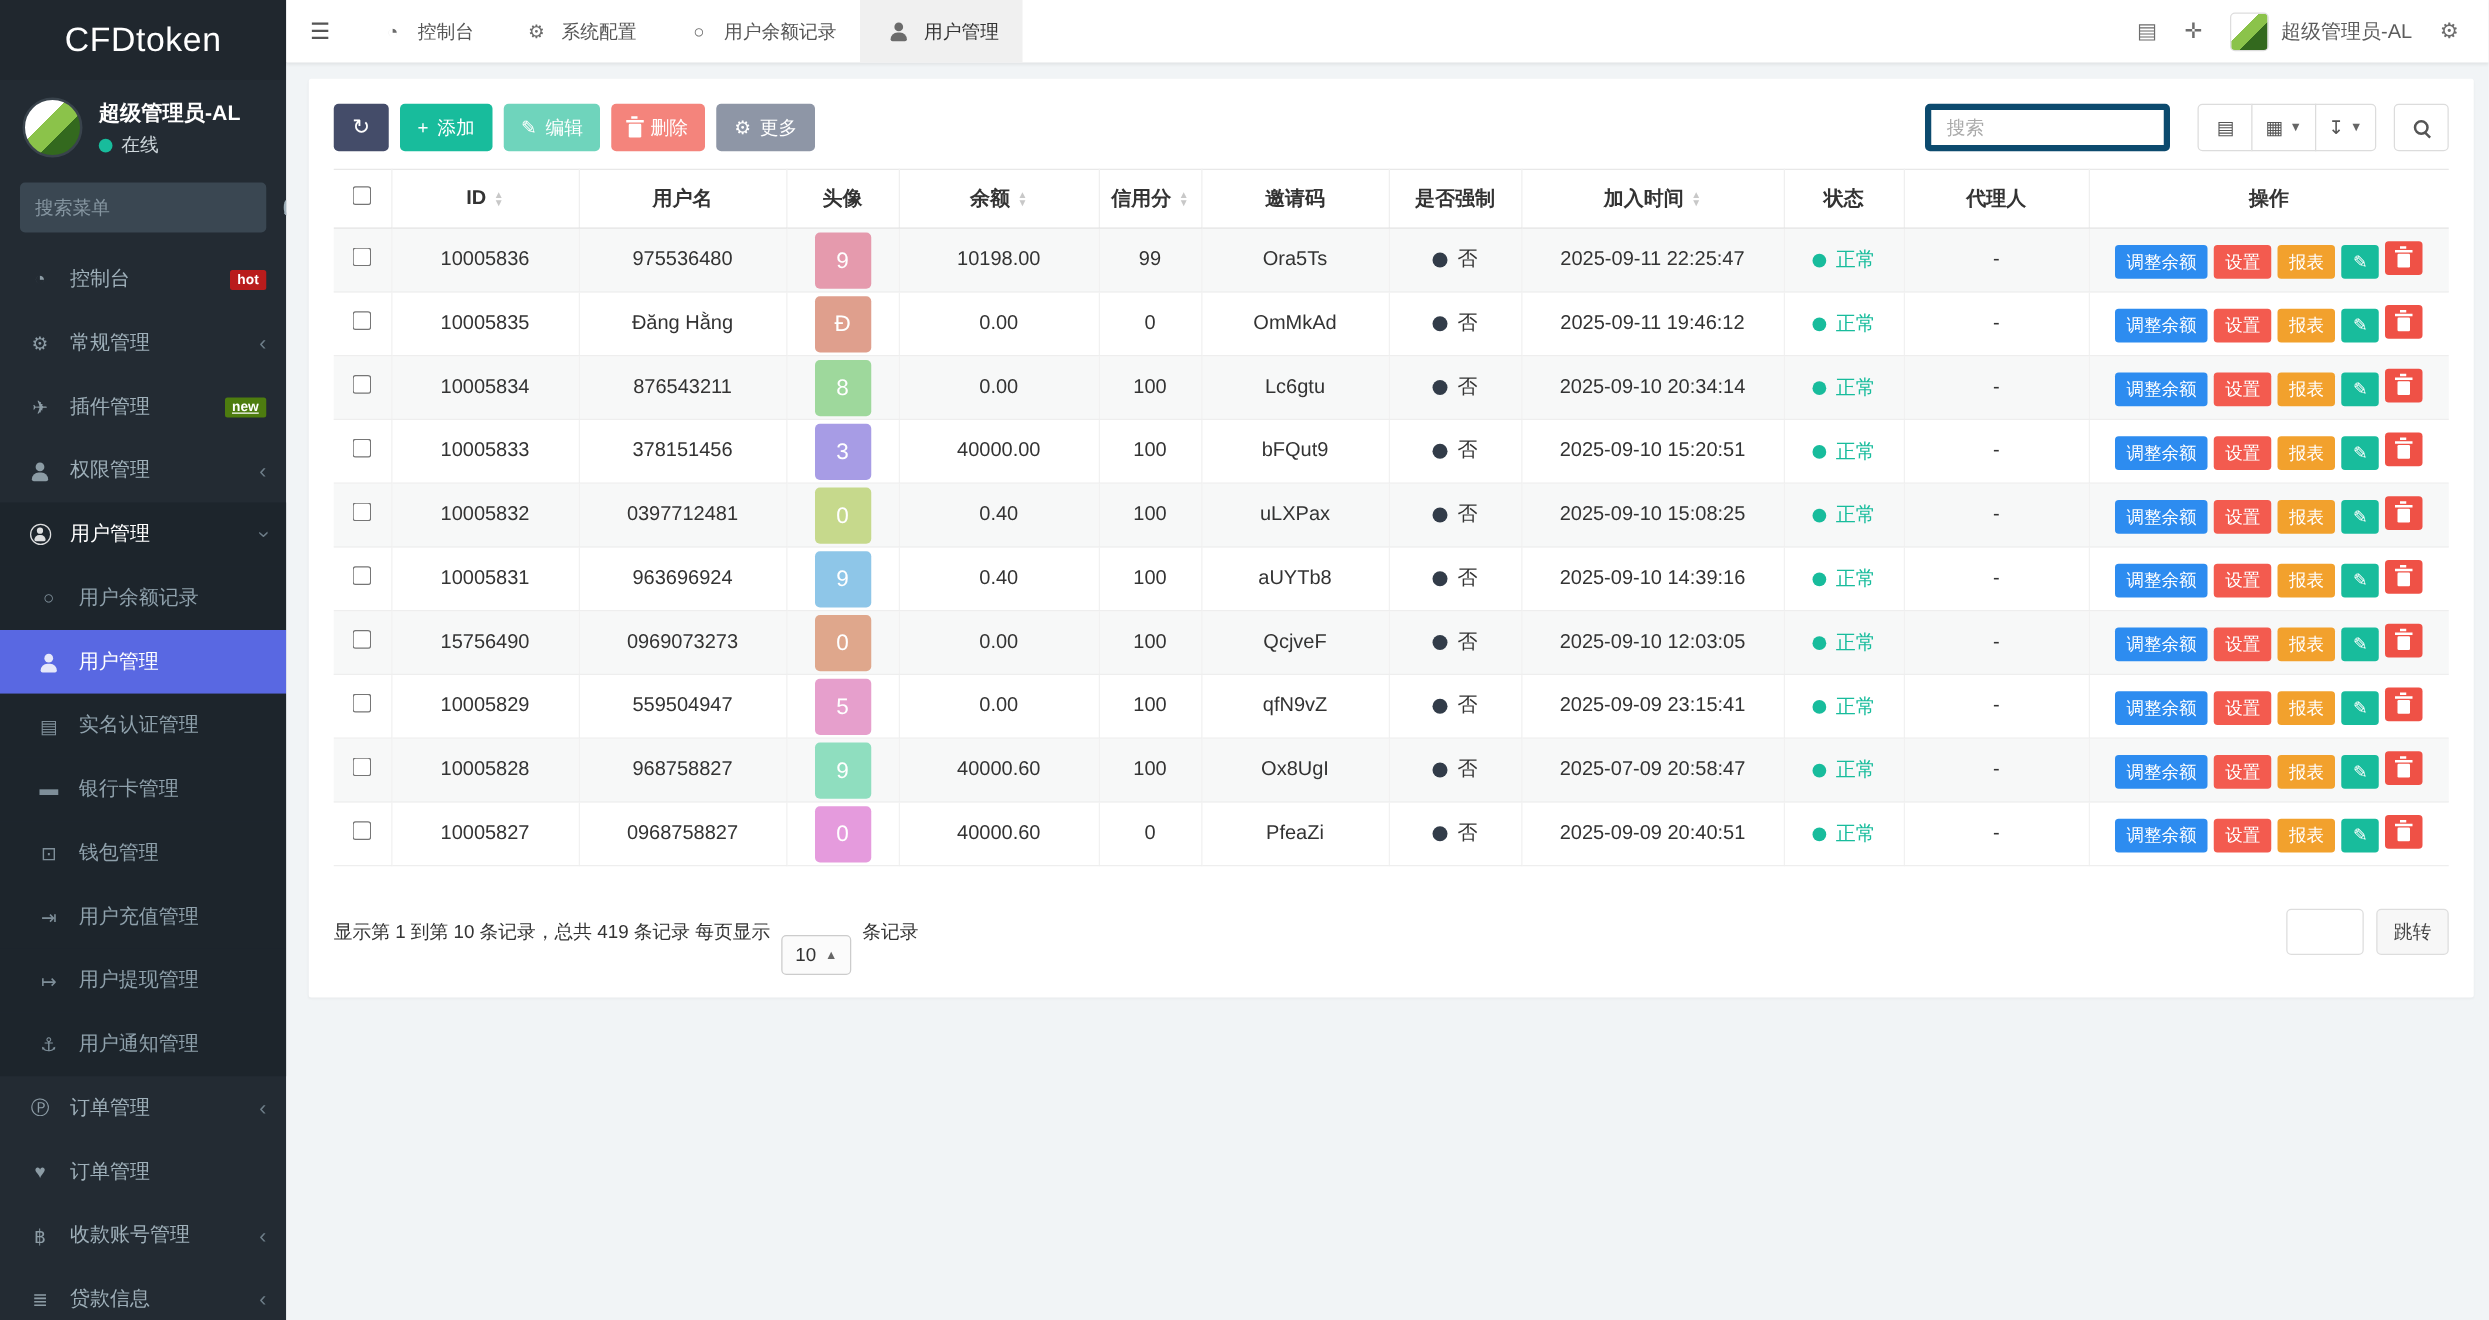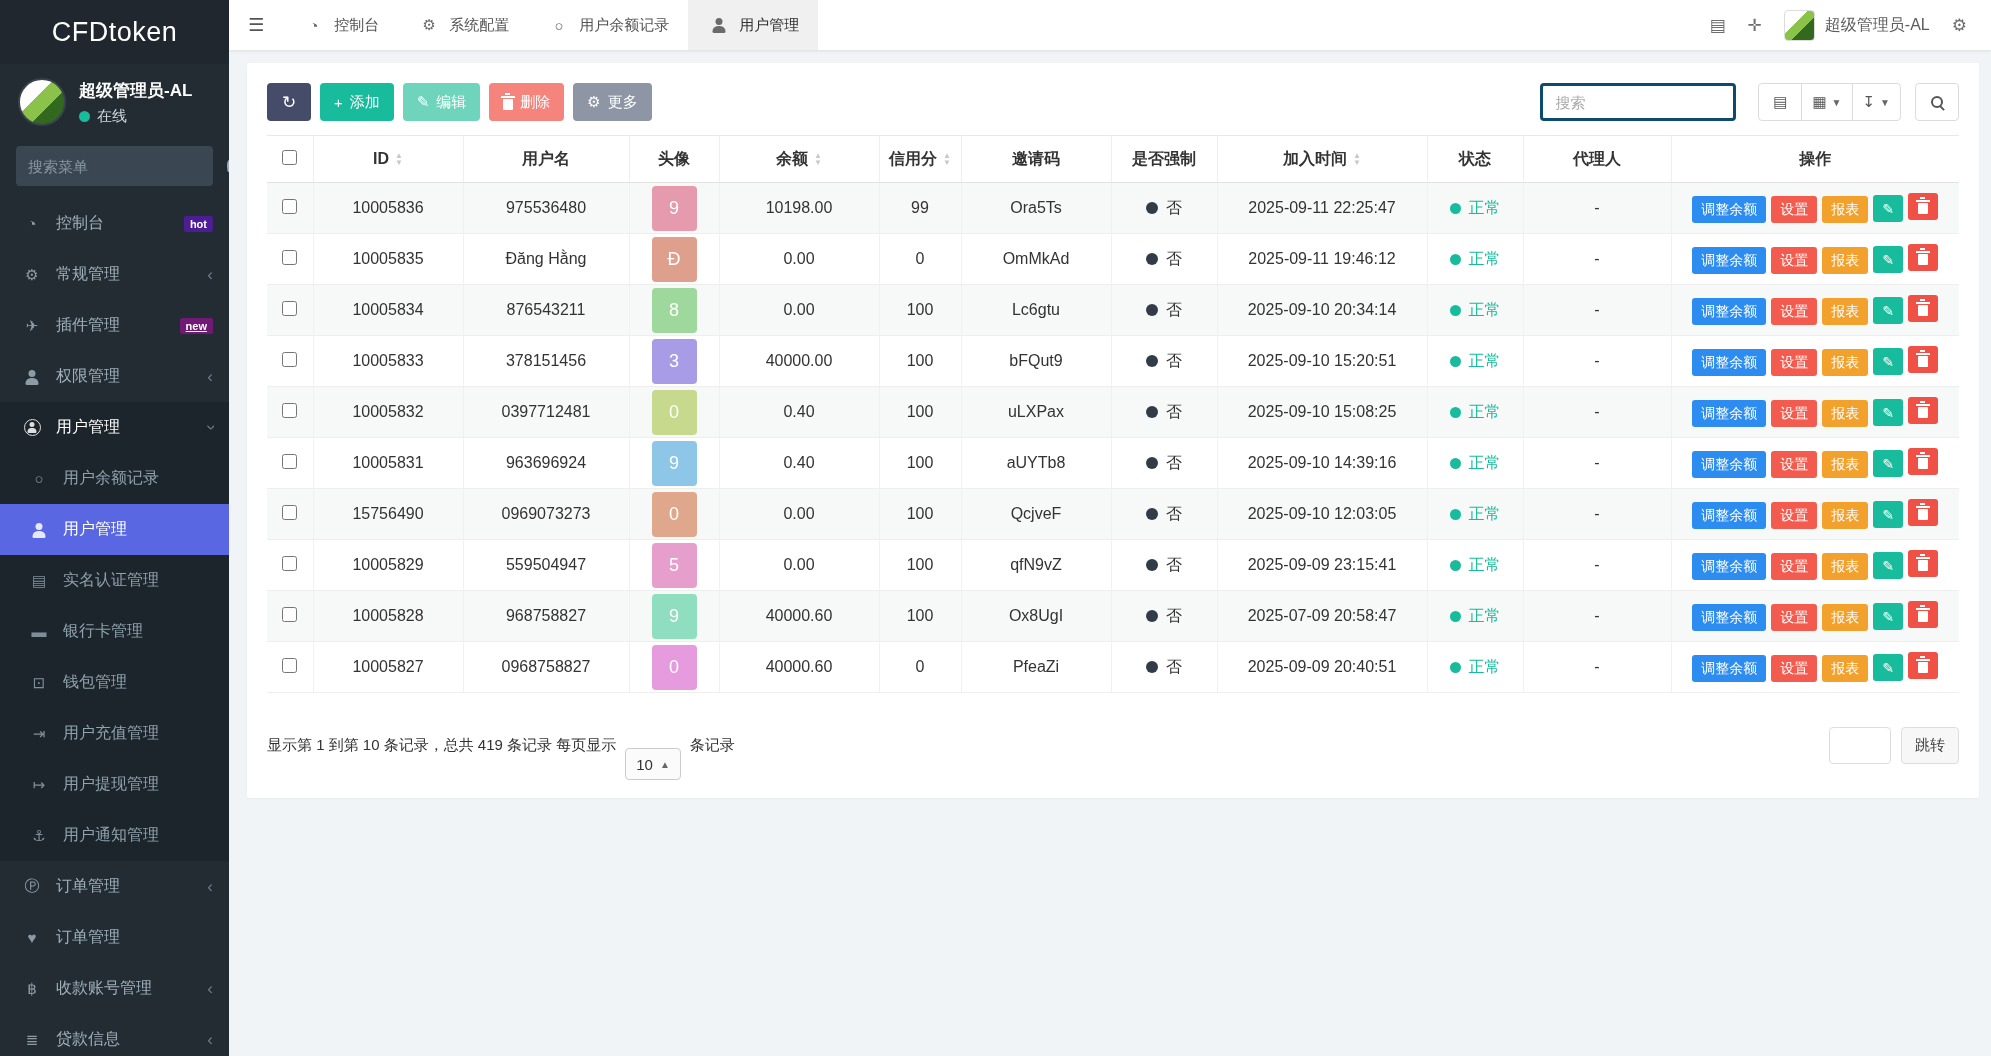--- a/index.html
+++ b/index.html
@@ -25,22 +25,22 @@
   .ico-mag::after { content:''; position:absolute; width:2px; height:6px; background:currentColor; transform:rotate(-45deg); bottom:-5px; right:-2px; }
   .menu { display:flex; flex-direction:column; }
   .side-item { position:relative; height:51px; display:flex; align-items:center; gap:12px; padding:0 16px 0 20px; cursor:pointer; font-size:16px; color:#9fb0ba; }
   .side-item.grp { background:#1d252c; }
   .side-item.sub { padding-left:27px; color:#8fa1ac; }
   .side-item.active { background:#5968e2; color:#fff; }
   .side-item.parent-open { color:#fff; }
   .mi { width:24px; min-width:24px; display:inline-flex; justify-content:center; align-items:center; font-size:15px; color:inherit; opacity:.85; }
   .side-label { flex:1; white-space:nowrap; overflow:hidden; }
   .badge { font-size:11px; color:#fff; border-radius:2px; padding:2px 6px; font-weight:bold; }
-  .badge.hot { background:#4c1d95; }
-  .badge.new { background:#701a75;text-decoration:underline; }
+  .badge.hot { background:#b91c1c; }
+  .badge.new { background:#4d7c0f;text-decoration:underline; }
   .chev { color:#6e7e89; font-size:17px; line-height:1; }
   .chev.down { transform:rotate(-90deg); }
   .ico-person { position:relative; width:16px; height:16px; display:inline-block; }
   .ico-person::before { content:''; position:absolute; top:1px; left:50%; transform:translateX(-50%); width:7px; height:7px; border-radius:50%; background:currentColor; }
   .ico-person::after { content:''; position:absolute; bottom:0; left:50%; transform:translateX(-50%); width:13px; height:7px; border-radius:7px 7px 2px 2px; background:currentColor; }
   .ico-person.circled { border:1.5px solid currentColor; border-radius:50%; width:17px; height:17px; }
   .ico-person.circled::before { width:5px; height:5px; top:2px; }
   .ico-person.circled::after { width:9px; height:5px; bottom:2px; }
 
   
@@ -63,21 +63,21 @@
   
   .toolbar { display:flex; align-items:center; padding:20px 0 14px 0; }
   .btn { border:0; border-radius:4px; height:38px; color:#fff; font-size:15px; font-family:inherit; display:inline-flex; align-items:center; gap:7px; padding:0 14px; cursor:pointer; }
   .btn + .btn { margin-left:9px; }
   .btn-refresh { background:#444c69; width:44px; justify-content:center; padding:0; font-size:17px; }
   .btn-add { background:#18bc9c; }
   .btn-edit { background:#6fd4bc; }
   .btn-del { background:#f4847c; }
   .btn-more { background:#8e96a6; }
   .toolbar-right { margin-left:auto; display:flex; align-items:center; }
-  .search-input { width:196px; height:38px; border:3px solid #0c4a6e; border-radius:4px; padding:0 12px; font-size:15px; font-family:inherit; color:#333; outline:none; }
+  .search-input { width:196px; height:38px; border:5px solid #0c4a6e; border-radius:4px; padding:0 12px; font-size:15px; font-family:inherit; color:#333; outline:none; }
   .search-input::placeholder { color:#aaa; }
   .tool-group { display:flex; margin-left:22px; }
   .tool-btn { height:38px; min-width:44px; background:#fff; border:1px solid #dcdcdc; display:inline-flex; align-items:center; justify-content:center; gap:5px; color:#555; font-size:15px; cursor:pointer; padding:0 10px; }
   .tool-group .tool-btn + .tool-btn { margin-left:-1px; }
   .tool-group .tool-btn:first-child { border-radius:4px 0 0 4px; }
   .tool-group .tool-btn:last-child { border-radius:0 4px 4px 0; }
   .tool-btn.single { border-radius:4px; margin-left:14px; }
   .caret { font-size:10px; color:#666; }
 
   

